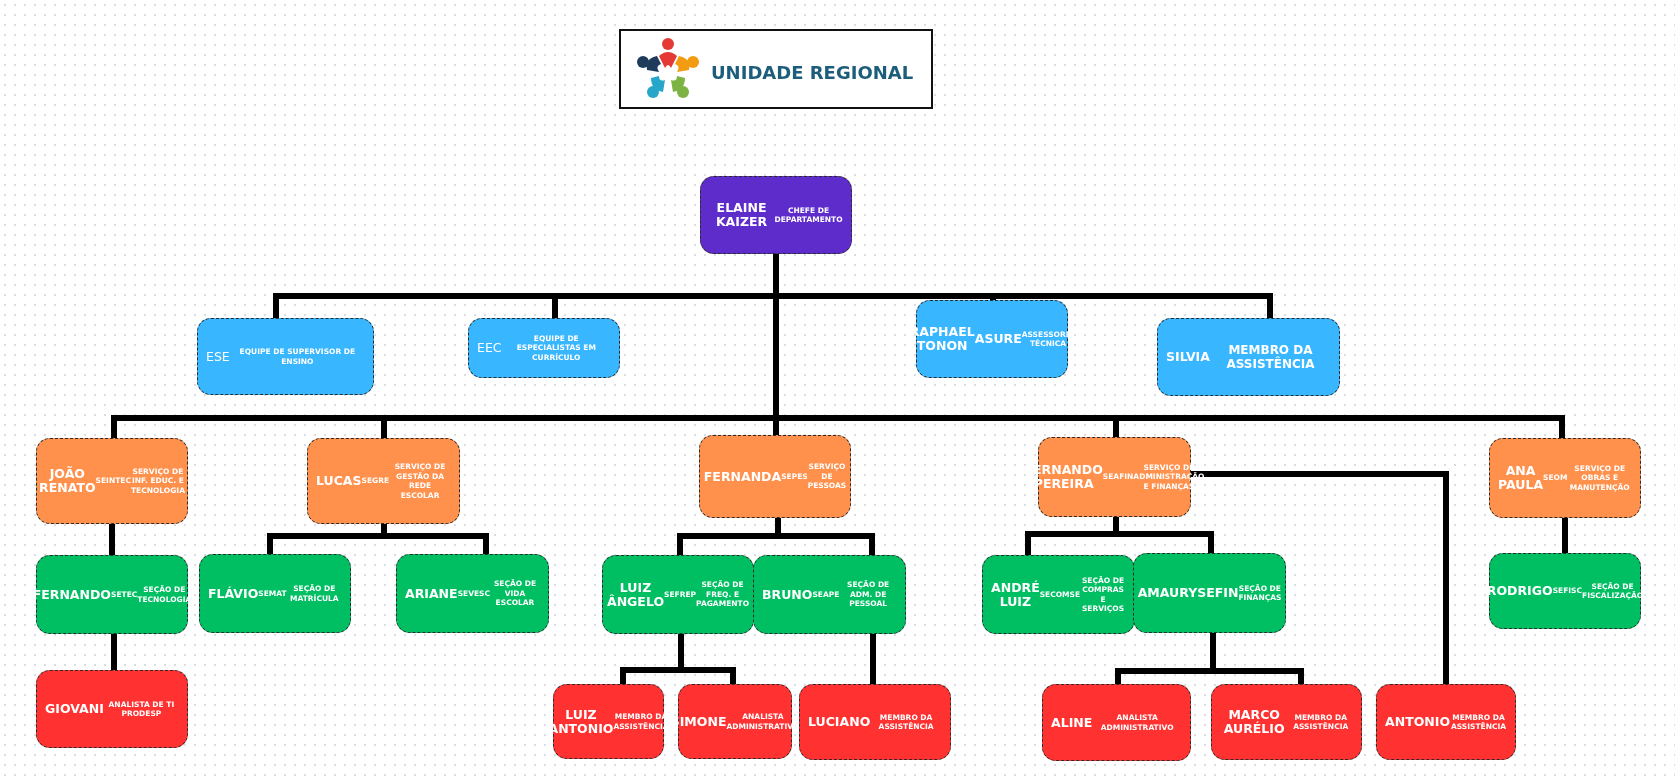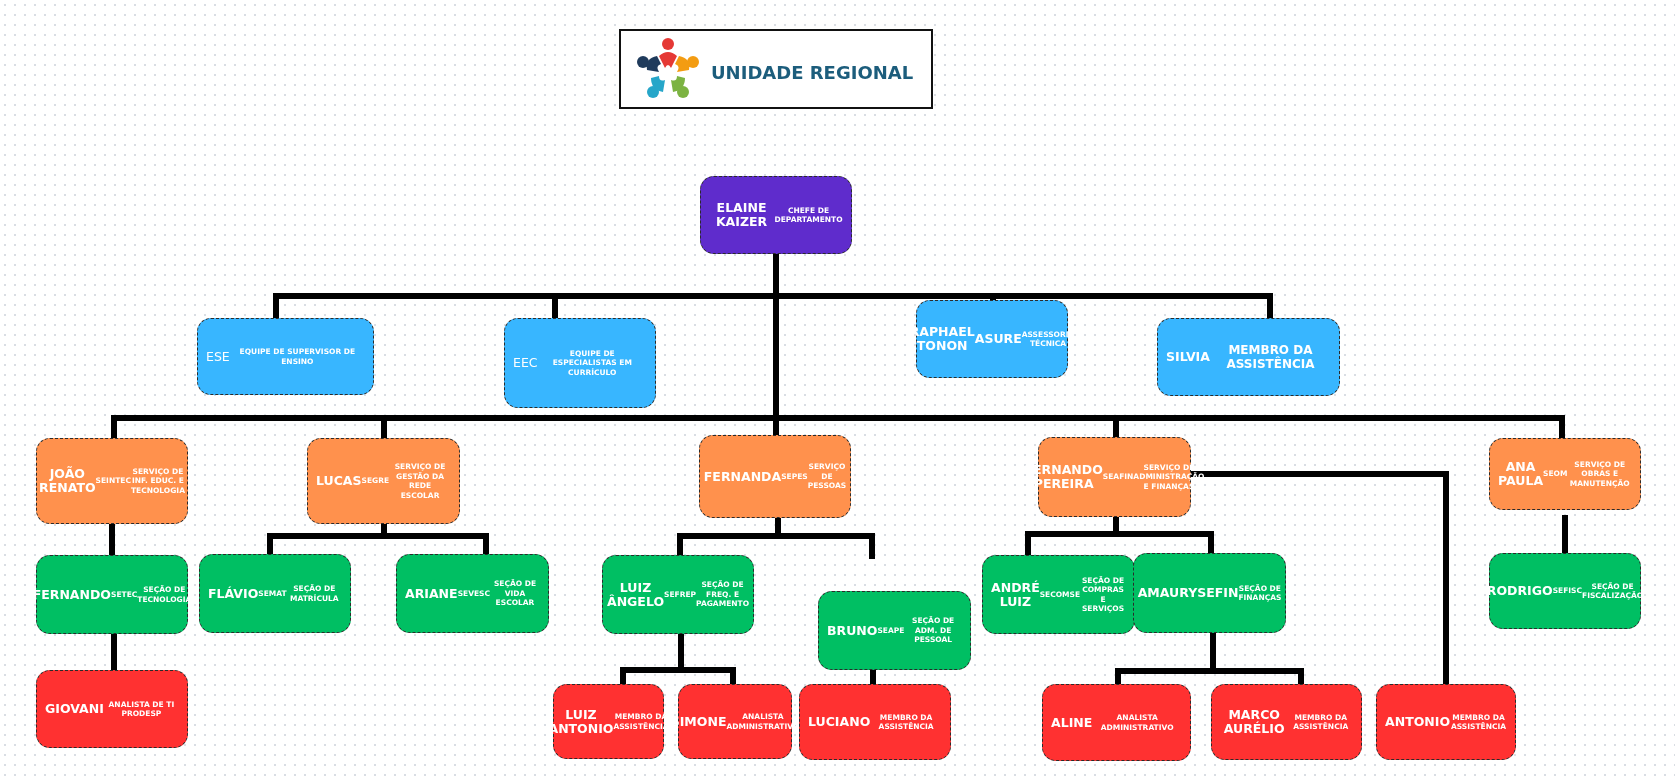--- a/index.html
+++ b/index.html
@@ -94,21 +94,21 @@
 
 <div class="node purple" style="left:700px;top:176px;width:152px;height:78px;">
   <div class="name">ELAINE KAIZER</div>
   <div class="sub">CHEFE DE DEPARTAMENTO</div>
 </div>
 
 <div class="node blue" style="left:197px;top:318px;width:177px;height:77px;">
   <div class="name" style="font-weight:normal">ESE</div>
   <div class="sub">EQUIPE DE SUPERVISOR DE ENSINO</div>
 </div>
-<div class="node blue" style="left:504px;top:318px;width:152px;height:90px;">
+<div class="node blue" style="left:468px;top:318px;width:152px;height:60px;">
   <div class="name" style="font-weight:normal">EEC</div>
   <div class="sub">EQUIPE DE ESPECIALISTAS EM CURRÍCULO</div>
 </div>
 <div class="node blue" style="left:916px;top:300px;width:152px;height:78px;">
   <div class="name">RAPHAEL TONON</div>
   <div class="name">ASURE</div>
   <div class="sub">ASSESSORIA TÉCNICA</div>
 </div>
 <div class="node blue" style="left:1157px;top:318px;width:183px;height:78px;">
   <div class="name">SILVIA</div>
@@ -128,21 +128,21 @@
 <div class="node orange" style="left:699px;top:435px;width:152px;height:83px;">
   <div class="name">FERNANDA</div>
   <div class="sub">SEPES</div>
   <div class="sub">SERVIÇO DE PESSOAS</div>
 </div>
 <div class="node orange" style="left:1038px;top:437px;width:153px;height:80px;">
   <div class="name">FERNANDO PEREIRA</div>
   <div class="sub">SEAFIN</div>
   <div class="sub">SERVIÇO DE ADMINISTRAÇÃO E FINANÇAS</div>
 </div>
-<div class="node orange" style="left:1489px;top:438px;width:152px;height:72px;">
+<div class="node orange" style="left:1489px;top:438px;width:152px;height:80px;">
   <div class="name">ANA PAULA</div>
   <div class="sub">SEOM</div>
   <div class="sub">SERVIÇO DE OBRAS E MANUTENÇÃO</div>
 </div>
 
 <div class="node green" style="left:36px;top:555px;width:152px;height:79px;">
   <div class="name">FERNANDO</div>
   <div class="sub">SETEC</div>
   <div class="sub">SEÇÃO DE TECNOLOGIA</div>
 </div>
@@ -154,21 +154,21 @@
 <div class="node green" style="left:396px;top:554px;width:153px;height:79px;">
   <div class="name">ARIANE</div>
   <div class="sub">SEVESC</div>
   <div class="sub">SEÇÃO DE VIDA ESCOLAR</div>
 </div>
 <div class="node green" style="left:602px;top:555px;width:152px;height:79px;">
   <div class="name">LUIZ ÂNGELO</div>
   <div class="sub">SEFREP</div>
   <div class="sub">SEÇÃO DE FREQ. E PAGAMENTO</div>
 </div>
-<div class="node green" style="left:818px;top:555px;width:153px;height:79px;margin-top:36px;">
+<div class="node green" style="left:753px;top:555px;width:153px;height:79px;">
   <div class="name">BRUNO</div>
   <div class="sub">SEAPE</div>
   <div class="sub">SEÇÃO DE ADM. DE PESSOAL</div>
 </div>
 <div class="node green" style="left:982px;top:555px;width:153px;height:79px;">
   <div class="name">ANDRÉ LUIZ</div>
   <div class="sub">SECOMSE</div>
   <div class="sub">SEÇÃO DE COMPRAS E SERVIÇOS</div>
 </div>
 <div class="node green" style="left:1133px;top:553px;width:153px;height:80px;">

